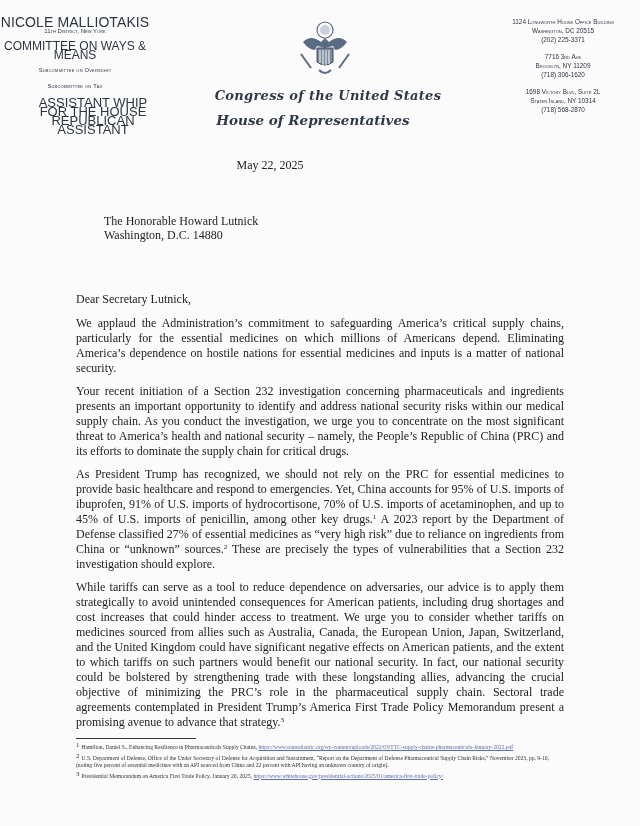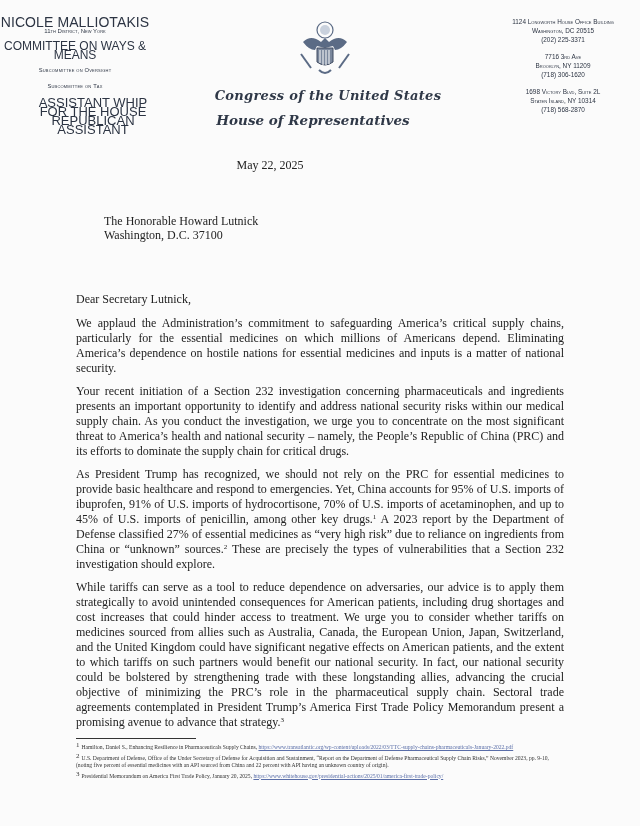--- a/index.html
+++ b/index.html
@@ -84,21 +84,21 @@
     <div class="l">1698 Victory Blvd, Suite 2L</div>
     <div class="l">Staten Island, NY 10314</div>
     <div class="l">(718) 568-2870</div>
   </div>
 </div>
 
 <div class="date">May 22, 2025</div>
 
 <div class="addr">
   <div>The Honorable Howard Lutnick</div>
-  <div>Washington, D.C. 37100</div>
+  <div>Washington, D.C. 14880</div>
 </div>
 
 <div class="salutation">Dear Secretary Lutnick,</div>
 
 <div class="body">
   <p>We applaud the Administration’s commitment to safeguarding America’s critical supply chains, particularly for the essential medicines on which millions of Americans depend. Eliminating America’s dependence on hostile nations for essential medicines and inputs is a matter of national security.</p>
   <p>Your recent initiation of a Section 232 investigation concerning pharmaceuticals and ingredients presents an important opportunity to identify and address national security risks within our medical supply chain. As you conduct the investigation, we urge you to concentrate on the most significant threat to America’s health and national security – namely, the People’s Republic of China (PRC) and its efforts to dominate the supply chain for critical drugs.</p>
   <p><span>As President Trump has recognized, we should not rely on the PRC for essential medicines to provide basic healthcare and respond to emergencies. Yet, China accounts for 95% of U.S. imports of ibuprofen, 91% of U.S. imports of hydrocortisone, 70% of U.S. imports of acetaminophen, and up to 45% of U.S. imports of penicillin, among other key drugs.</span><sup>1</sup><span> A 2023 report by the Department of Defense classified 27% of essential medicines as “very high risk” due to reliance on ingredients from China or “unknown” sources.</span><sup>2</sup><span> These are precisely the types of vulnerabilities that a Section 232 investigation should explore.</span></p>
   <p><span>While tariffs can serve as a tool to reduce dependence on adversaries, our advice is to apply them strategically to avoid unintended consequences for American patients, including drug shortages and cost increases that could hinder access to treatment. We urge you to consider whether tariffs on medicines sourced from allies such as Australia, Canada, the European Union, Japan, Switzerland, and the United Kingdom could have significant negative effects on American patients, and the extent to which tariffs on such partners would benefit our national security. In fact, our national security could be bolstered by strengthening trade with these longstanding allies, advancing the crucial objective of minimizing the PRC’s role in the pharmaceutical supply chain. Sectoral trade agreements contemplated in President Trump’s America First Trade Policy Memorandum present a promising avenue to advance that strategy.</span><sup>3</sup></p>
 </div>

